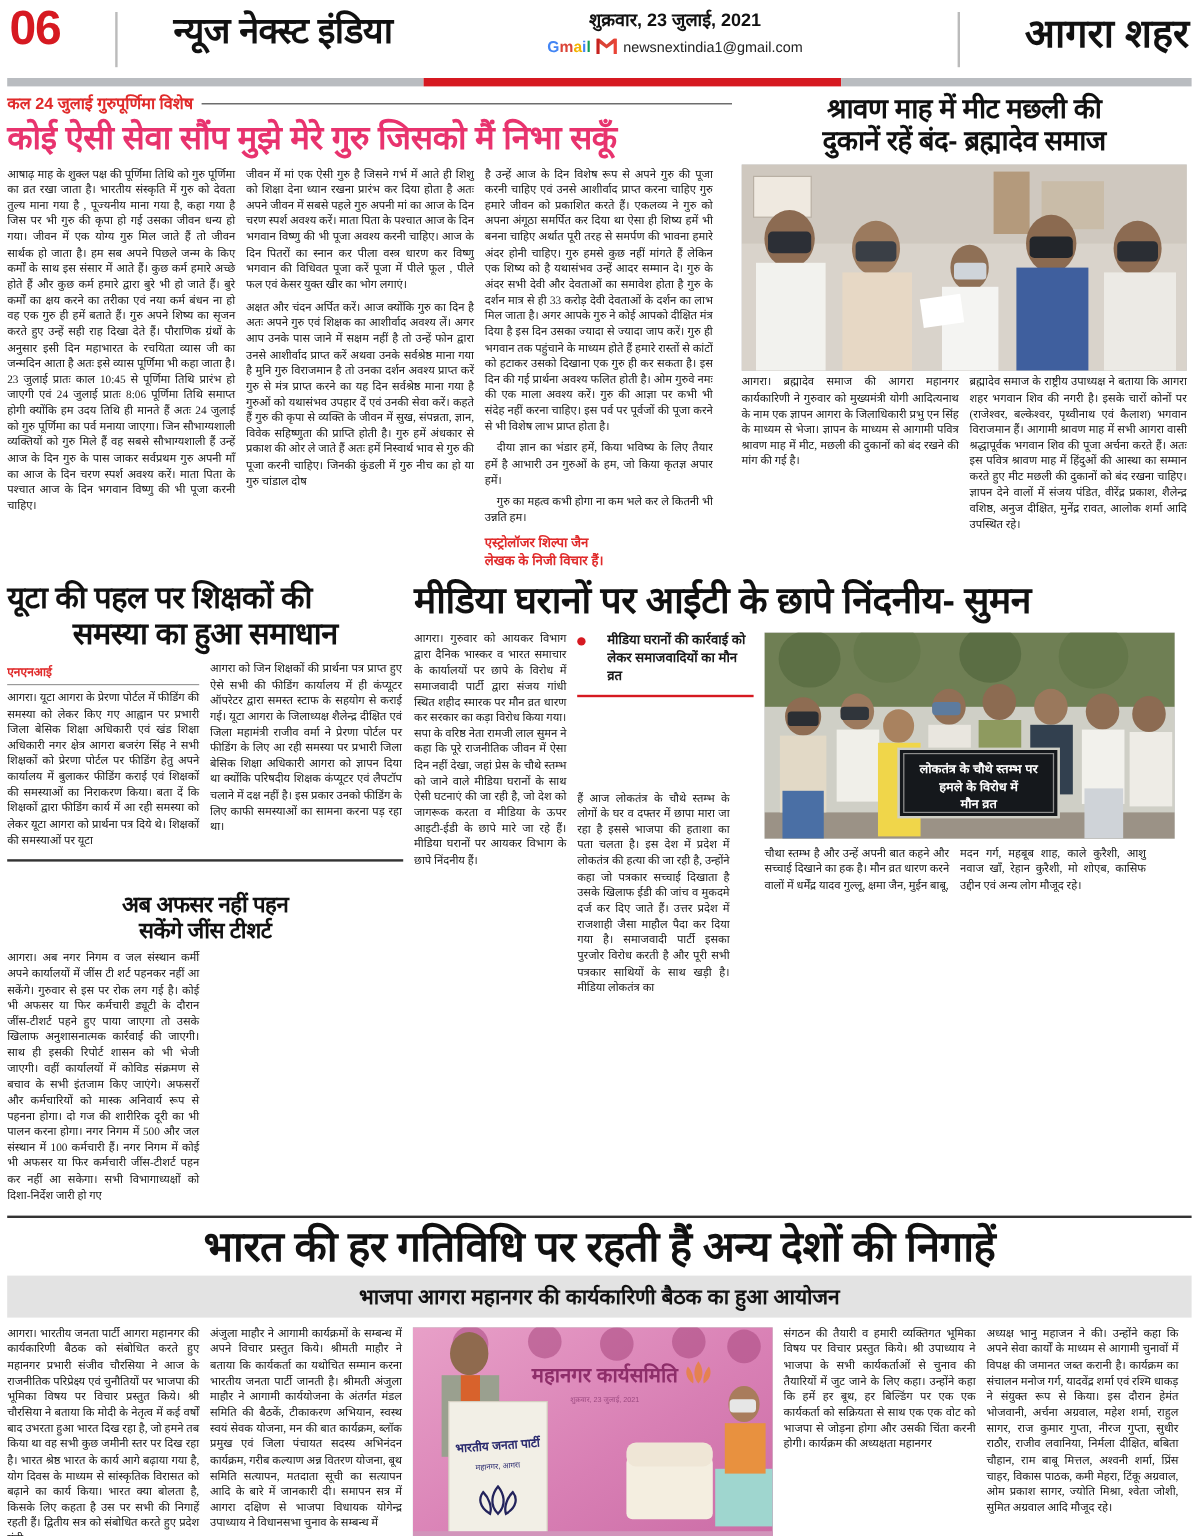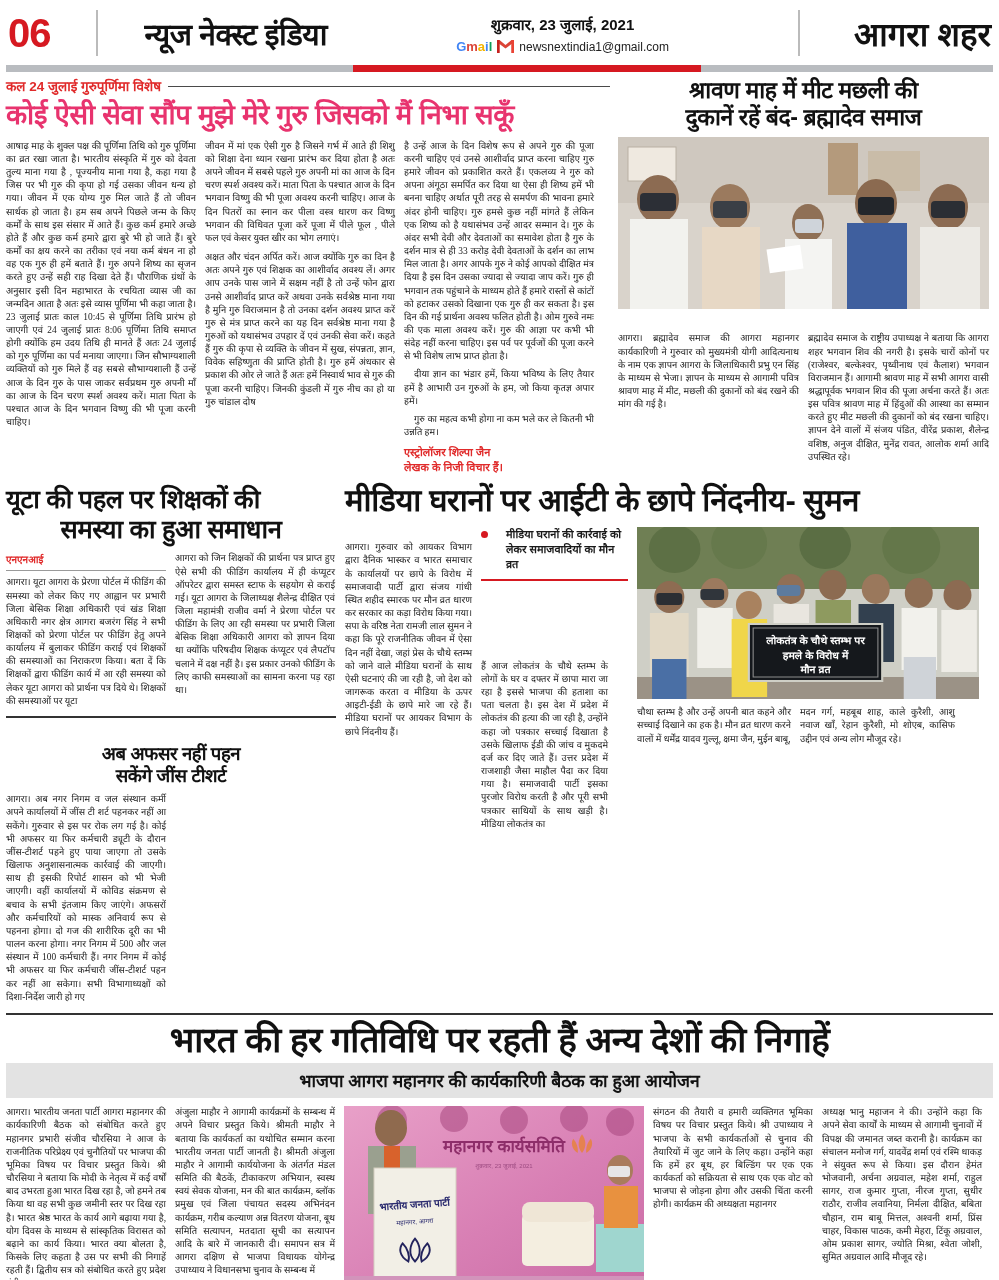--- a/index.html
+++ b/index.html
@@ -5,21 +5,21 @@
   * { box-sizing: border-box; margin: 0; padding: 0; }
   html, body {
     width: 999px; height: 1280px;
     background: #ffffff;
     font-family: "Liberation Serif", "DejaVu Serif", serif;
     overflow: hidden;
   }
   .page { position: relative; width: 999px; height: 1280px; background:#fff; padding: 0 6px; }
 
   
-  .masthead { display:flex; align-items:center; height: 62px; padding: 4px 2px 0 2px; gap: 35px; }
+  .masthead { display:flex; align-items:flex-start; height: 62px; padding: 4px 2px 0 2px; gap: 35px; }
   .mh-num {
     font-family:"Liberation Sans", sans-serif;
     font-weight: 900; font-size: 40px; color:#d61921; line-height:1;
     letter-spacing:-1px; padding-right:10px;
   }
   .mh-div { width:2px; background:#bbb; align-self:stretch; margin: 6px 0; }
   .mh-paper {
     font-family:"Liberation Sans", sans-serif;
     font-weight:900; font-size:30px; color:#111; padding-left:12px;
     letter-spacing:-0.5px; white-space:nowrap;
@@ -70,33 +70,33 @@
   .sec1 { display:flex; gap:8px; margin-top:5px; }
   .sec1-left { width:604px; }
   .k-row { display:flex; align-items:center; gap:7px; }
   .k-row .k-line { flex:1; height:1px; background:#4a4a4a; }
   .sec1-hl { font-size:27.5px; margin-top:5px; }
   .sec1-cols { display:flex; gap:9px; margin-top:9px; }
   .sec1-cols .col { width:190px; }
   .rightcol-top { width:371px; }
   .hl-shravan { font-size:23px; text-align:center; line-height:1.16; }
   .photo-meat { width:100%; height:172px; margin-top:7px; }
-  .meat-txt { margin-top:23px; }
+  .meat-txt { margin-top:4px; }
 
   
   .sec2 { display:flex; gap:9px; margin-top:10px; }
   .sec2-left { width:330px; }
   .hl-uta { font-size:25.5px; line-height:1.18; }
   .sec2-left-cols { display:flex; gap:9px; margin-top:8px; }
   .sec2-left-cols .col { width:160px; }
   .hl-jeans { font-size:18.5px; text-align:center; margin-top:25px; line-height:1.2; }
   .sec2-right { width:648px; }
   .hl-media { font-size:31px; line-height:1.1; }
   .sec2-right-body { display:flex; gap:9px; margin-top:9px; }
-  .sec2-right-body .col { width:127px;margin-top:14px; }
+  .sec2-right-body .col { width:127px; }
   .bullet-box { width:147px; }
   .bullet-item { display:flex; gap:18px; }
   .bullet-dot { width:7px; height:7px; border-radius:50%; background:#d61921; flex:0 0 auto; margin-top:4px; }
   .bullet-txt {
     font-family:"Liberation Sans", sans-serif; font-size:11px; line-height:1.35;
     font-weight:700; color:#1a1a1a;
   }
   .photo-maun { width:342px; height:172px; }
 
   

